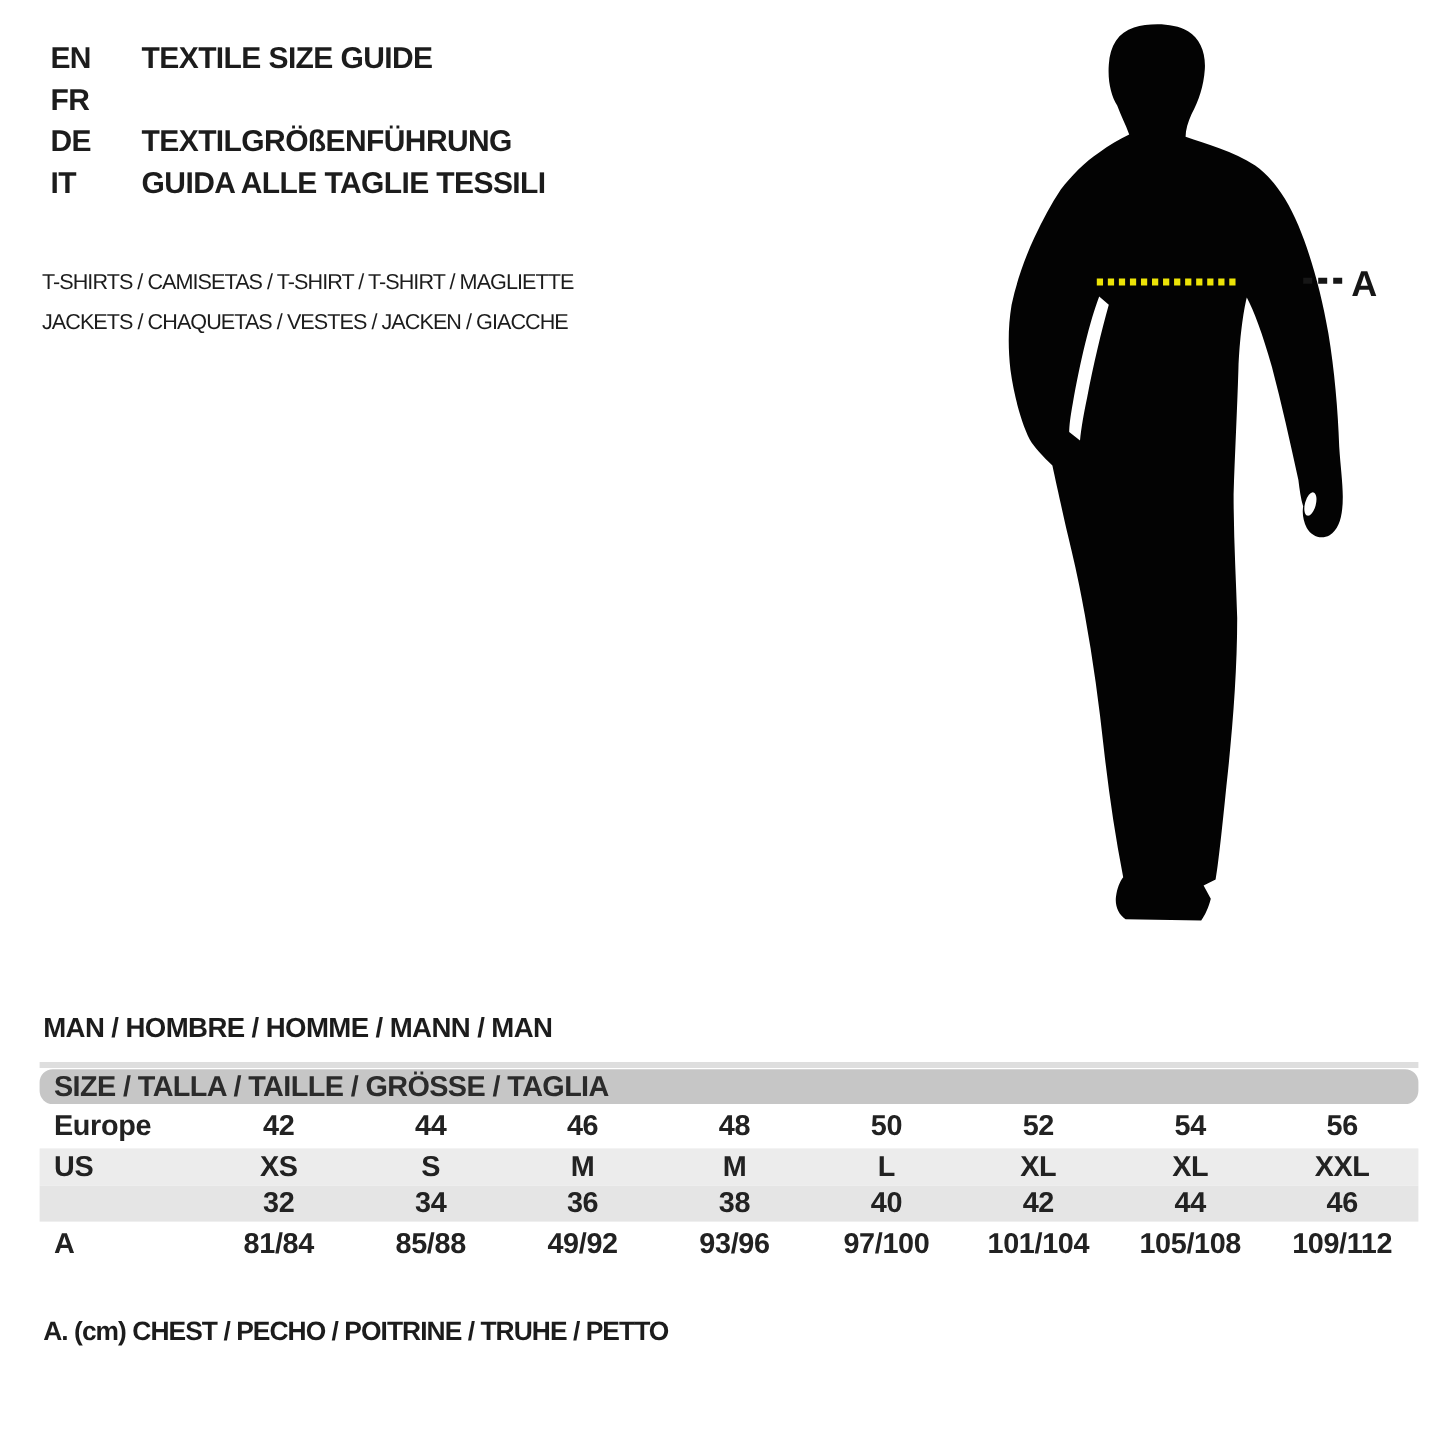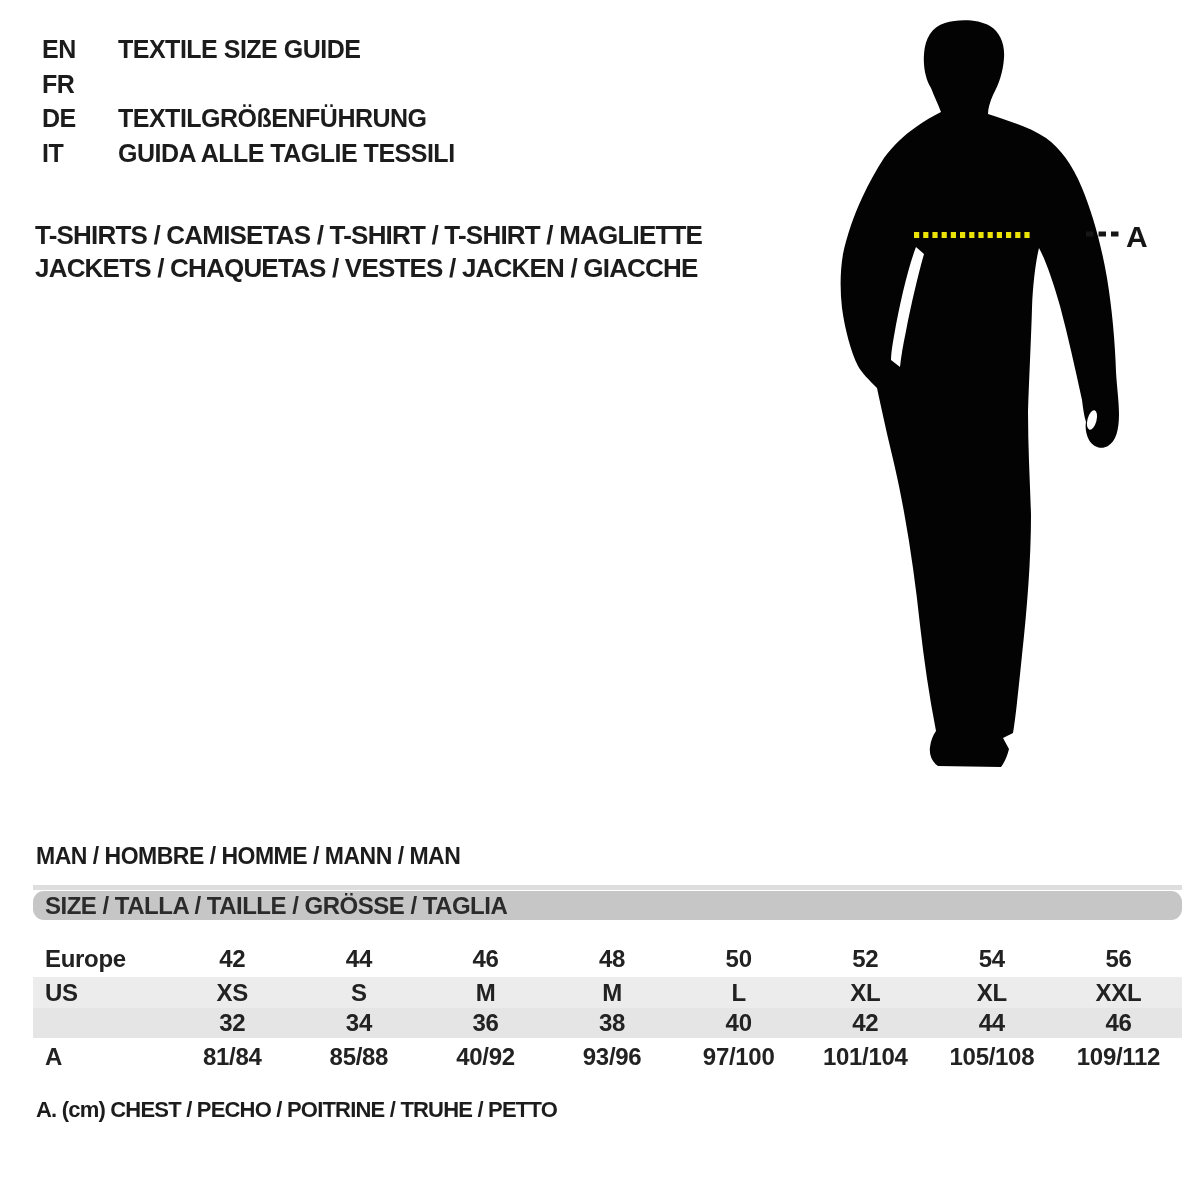--- a/index.html
+++ b/index.html
@@ -11,39 +11,39 @@
   .canvas { position:relative; width:1200px; height:1200px; background:#ffffff; }
 
   
   .lang-list { position:absolute; left:42px; top:29px; }
   .lang-row { display:flex; height:34.8px; align-items:flex-end;
               font-size:25px; font-weight:bold; letter-spacing:-0.5px; }
   .lang-code { width:76px; }
 
   
   .categories { position:absolute; left:35px; top:219px;
-                font-size:26px; font-weight:bold; line-height:33px;
+                font-size:18px; font-weight:normal; line-height:33px;
                 letter-spacing:-0.8px; white-space:nowrap; }
 
   
   .figure-wrap { position:absolute; left:820px; top:0; width:330px; height:790px; }
 
   
   .man-heading { position:absolute; left:36px; top:843px;
                  font-size:23px; font-weight:bold; letter-spacing:-0.5px; }
 
   
   .size-table { position:absolute; left:33px; top:885px; width:1149px; }
   .tbl-topline { height:5px; background:#dedede; margin-bottom:1px; }
   .tbl-header { height:29px; line-height:29px; padding-left:12px;
                 font-size:24px; font-weight:bold; letter-spacing:-0.5px;
                 color:#2b2b2b;border-radius:11px; }
   .tbl-row { display:flex; align-items:center; font-size:24px; font-weight:bold;
              letter-spacing:-0.3px; color:#222222; }
-  .row-0 { height:37px;margin-top:20px; }
+  .row-0 { height:37px; }
   .row-1 { height:31px; }
   .row-2 { height:30px; }
   .row-3 { height:37px; }
   .tbl-label { width:136px; padding-left:12px; box-sizing:border-box; }
   .tbl-cell { width:126.6px; text-align:center; }
 
   
   .footnote { position:absolute; left:36px; top:1097px;
               font-size:22px; font-weight:bold; letter-spacing:-0.8px; white-space:nowrap; }
 </style>
@@ -169,21 +169,21 @@
       <span class="tbl-cell">40</span>
       <span class="tbl-cell">42</span>
       <span class="tbl-cell">44</span>
       <span class="tbl-cell">46</span>
     </div>
 
     <div class="tbl-row row-3">
       <span class="tbl-label">A</span>
       <span class="tbl-cell">81/84</span>
       <span class="tbl-cell">85/88</span>
-      <span class="tbl-cell">40/92</span>
+      <span class="tbl-cell">49/92</span>
       <span class="tbl-cell">93/96</span>
       <span class="tbl-cell">97/100</span>
       <span class="tbl-cell">101/104</span>
       <span class="tbl-cell">105/108</span>
       <span class="tbl-cell">109/112</span>
     </div>
   </div>
 
   <div class="footnote">A. (cm) CHEST / PECHO / POITRINE / TRUHE / PETTO</div>
 

